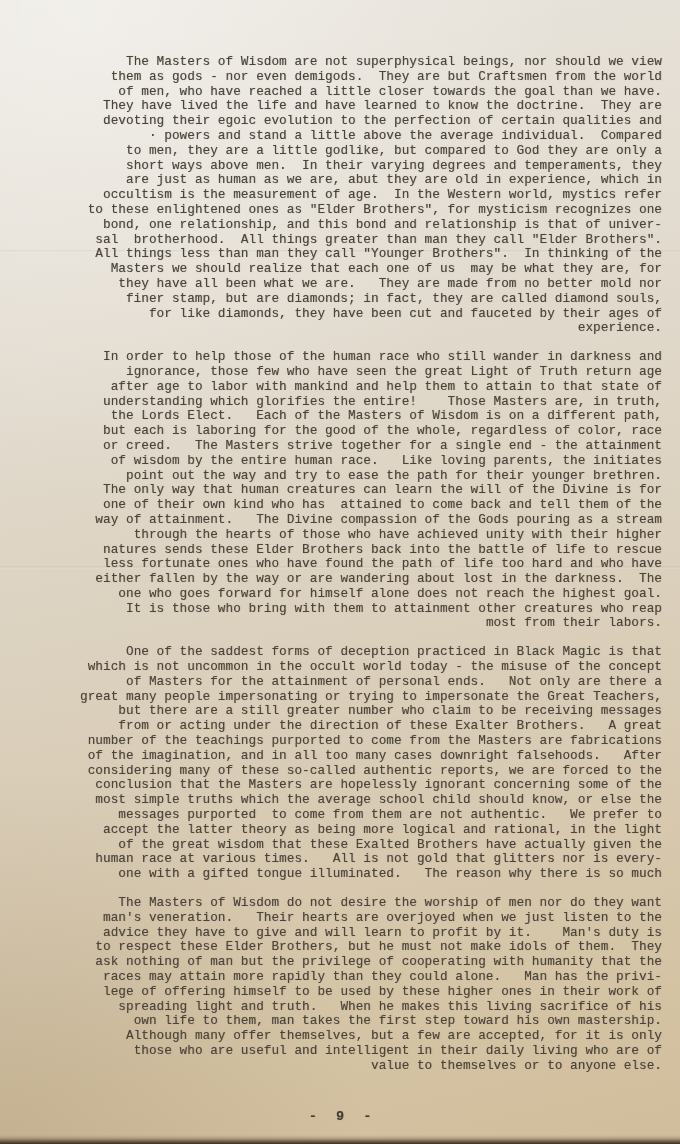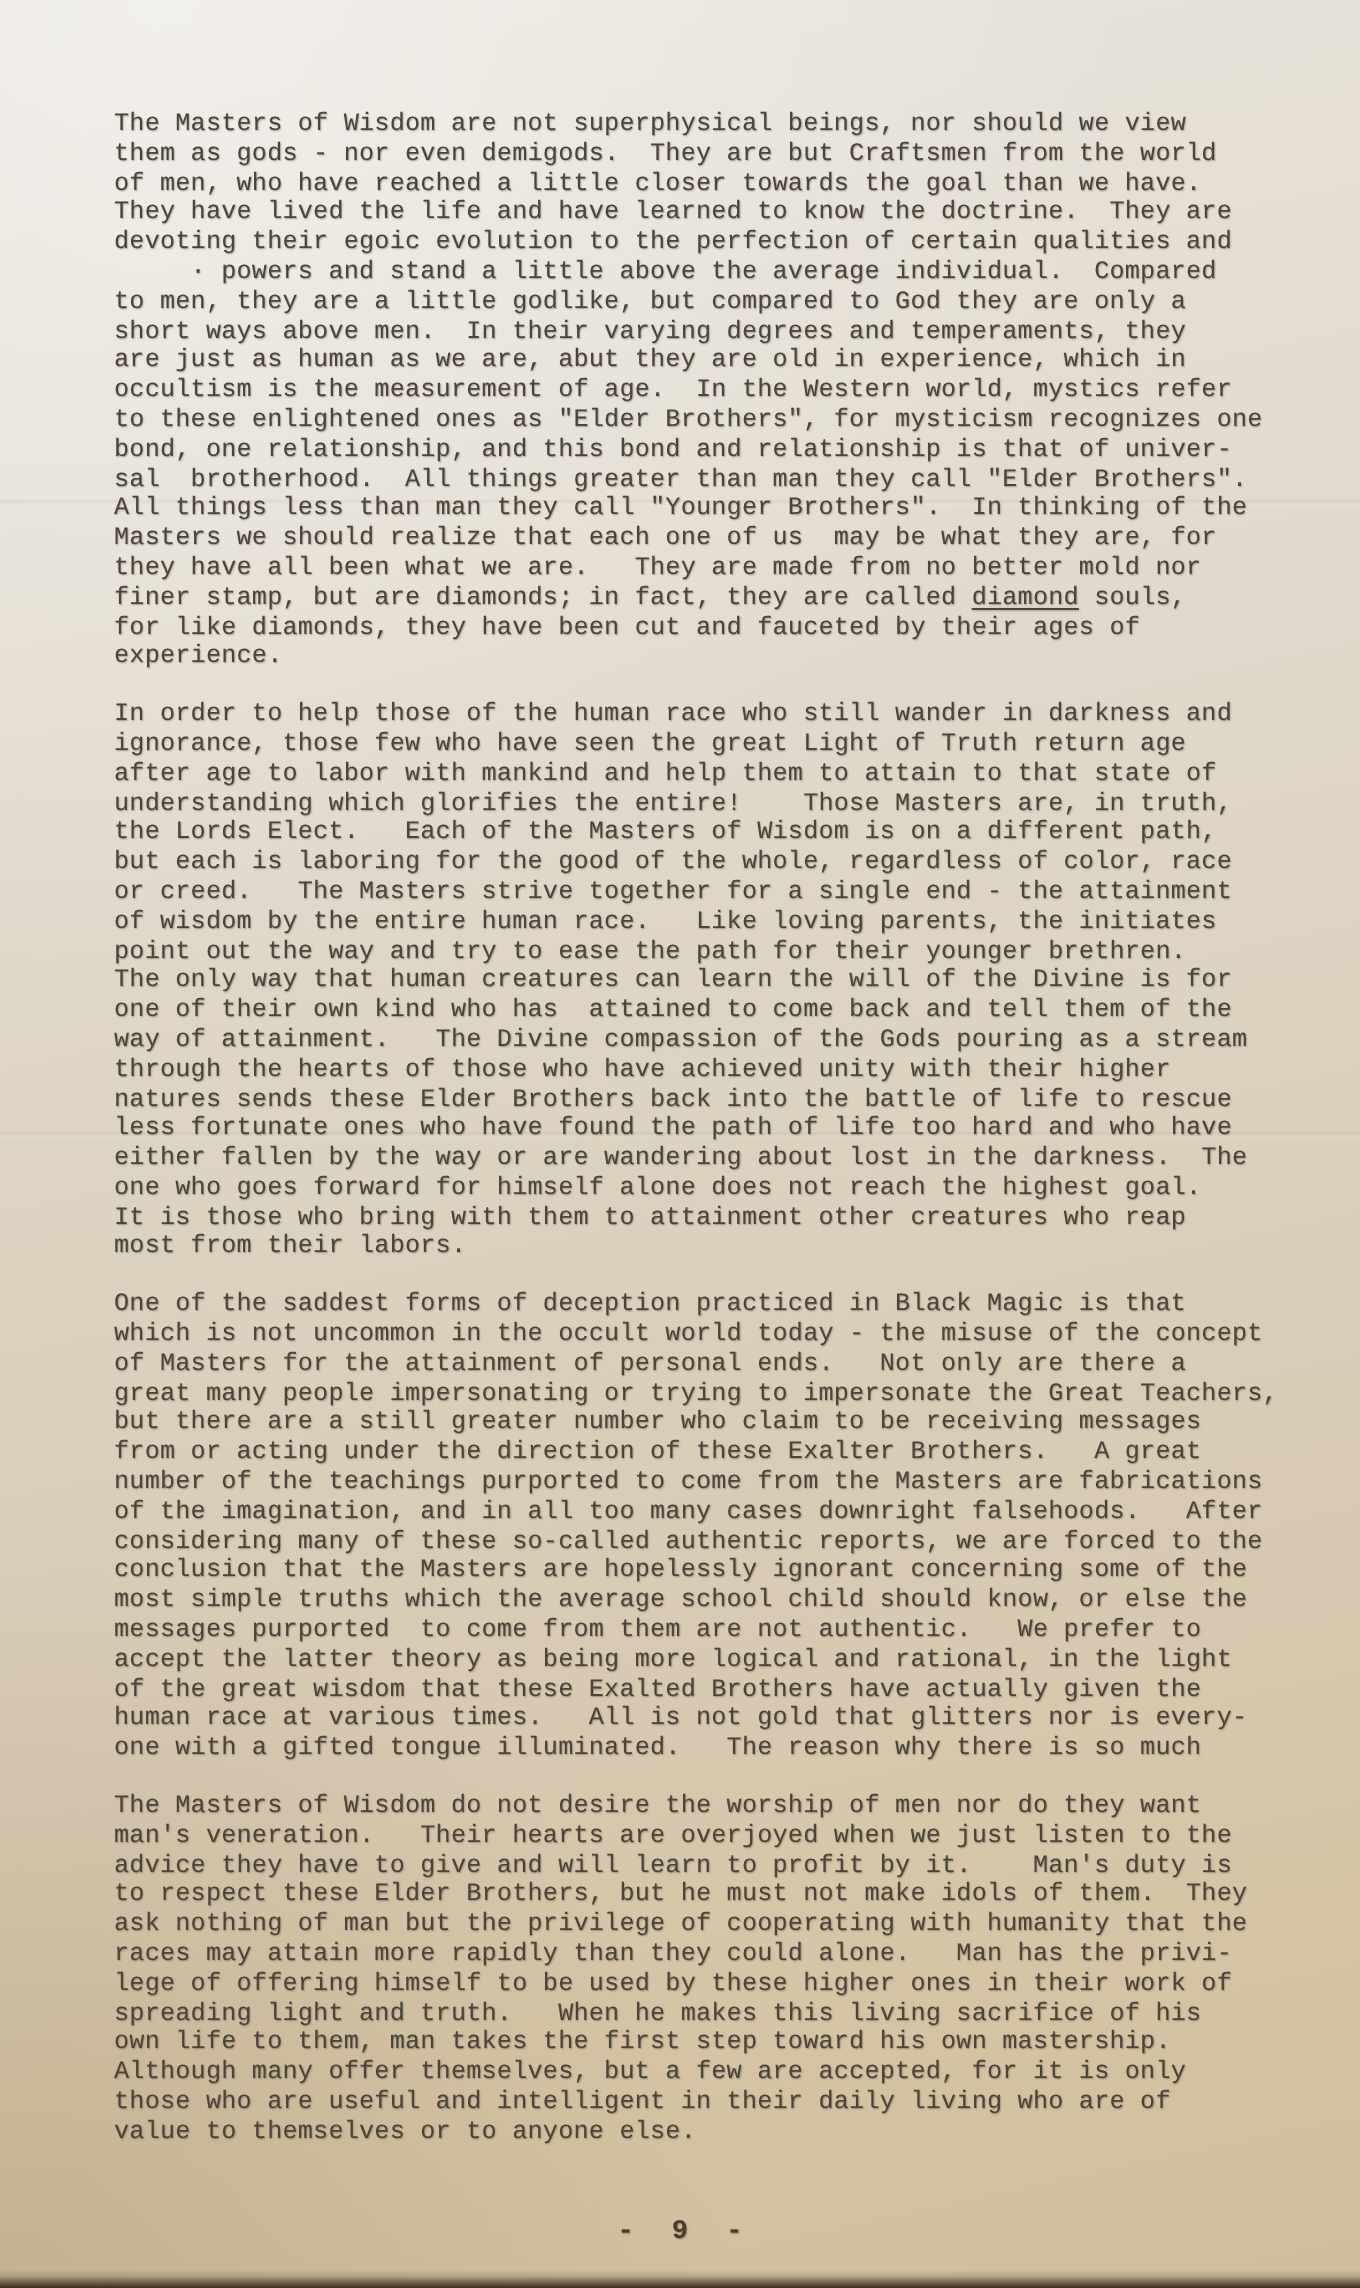--- a/index.html
+++ b/index.html
@@ -41,32 +41,32 @@
     background: linear-gradient(to bottom, rgba(125,105,78,0.10), rgba(255,255,255,0.16));
     pointer-events: none;
   }
   .crease-1 { top: 250px; }
   .crease-2 { top: 566px; }
   .text-block {
     position: absolute;
     left: 57px;
     top: 55px;
     width: 605px;
+    text-align: right;
   }
   .para {
     margin: 0 0 14px 0;
     white-space: pre;
     font-size: 12.6px;
     line-height: 14.8px;
     color: #4b443b;
     text-shadow: 0.4px 0.4px 0.8px rgba(80,68,54,0.45);
     letter-spacing: 0.1px;
   }
   .u {
-    text-decoration: underline;
     text-underline-offset: 2px;
   }
   .page-number {
     position: absolute;
     top: 1109px;
     left: 0;
     width: 680px;
     text-align: center;
     font-size: 13.5px;
     font-weight: bold;

